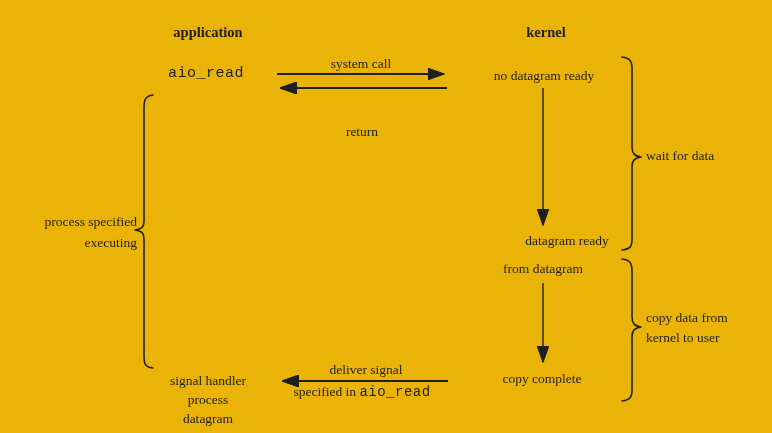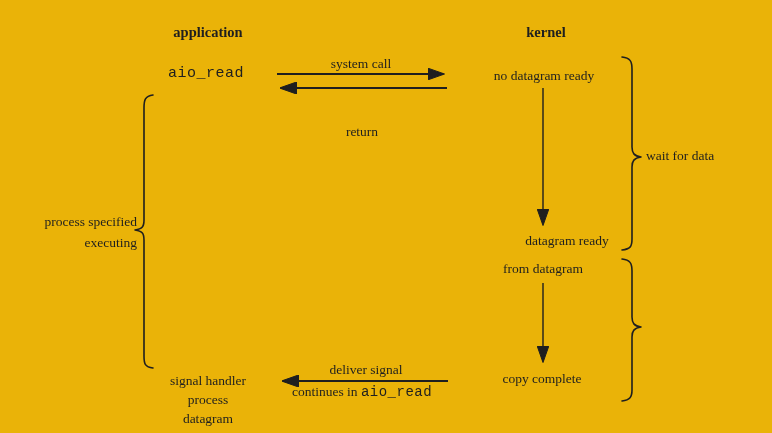--- a/index.html
+++ b/index.html
@@ -76,23 +76,27 @@
   <div class="t center lh19" style="left:208px; top:371px;">
     <div>signal handler</div>
     <div>process</div>
     <div>datagram</div>
   </div>
 
   <div class="t center" style="left:361px; top:55px;">system call</div>
   <div class="t center" style="left:362px; top:91px;margin-top:32px;">return</div>
   <div class="t center" style="left:366px; top:361px;">deliver signal</div>
   <div class="t center" style="left:362px; top:383px;">
-    <span>continues in </span><span class="mono" style="font-size:14px;">aio_read</span>
+    <span>specified in </span><span class="mono" style="font-size:14px;">aio_read</span>
   </div>
 
   <div class="t center" style="left:544px; top:67px;">no datagram ready</div>
   <div class="t center" style="left:543px; top:232px;margin-left:24px;">datagram ready</div>
   <div class="t center" style="left:543px; top:260px;">from datagram</div>
   <div class="t center" style="left:542px; top:370px;">copy complete</div>
 
   <div class="t" style="left:646px; top:147px;">wait for data</div>
+  <div class="t lh20" style="left:646px; top:308px;">
+    <div>copy data from</div>
+    <div>kernel to user</div>
+  </div>
 
 </div>
 
 </body></html>

